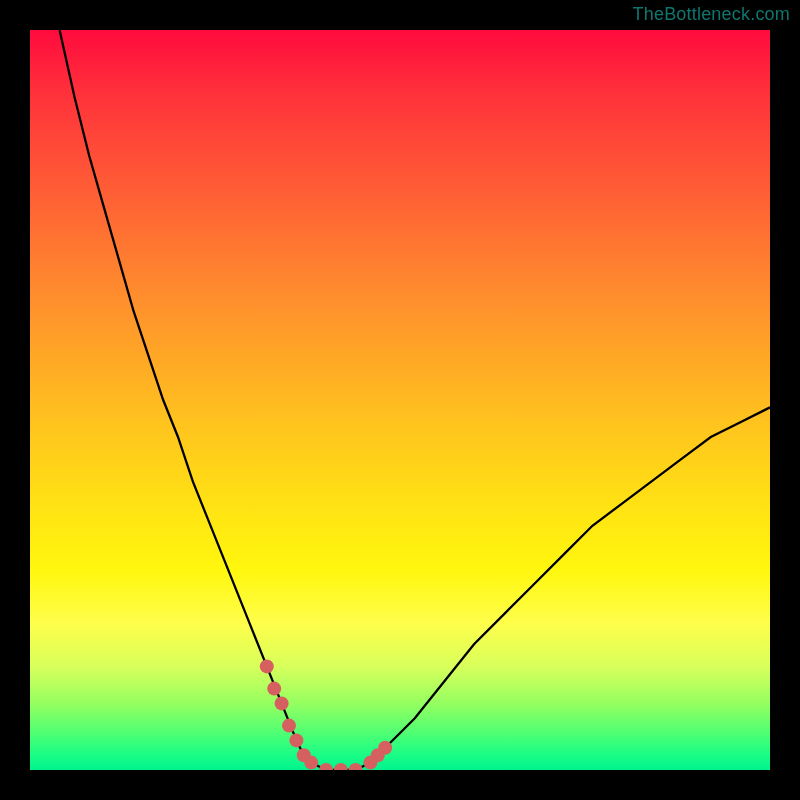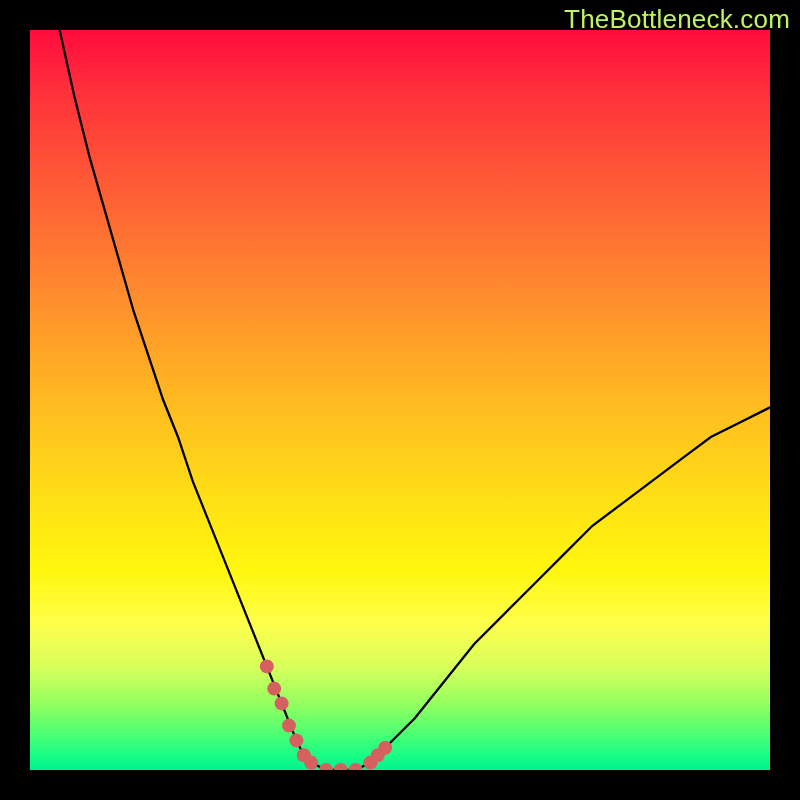--- a/index.html
+++ b/index.html
@@ -36,22 +36,22 @@
       #95ff60 91%,
       #4fff73 95%,
       #19fd86 98%,
       #00f38e 100%
     );
   }
   .watermark {
     position: absolute;
     top: 4px;
     right: 10px;
-    color: #bef264;
-    font-size: 26px;
+    color: #0f766e;
+    font-size: 18px;
     font-weight: 500;
     letter-spacing: 0.2px;
   }
   svg.curves {
     position: absolute;
     left: 0;
     top: 0;
     width: 740px;
     height: 740px;
   }

